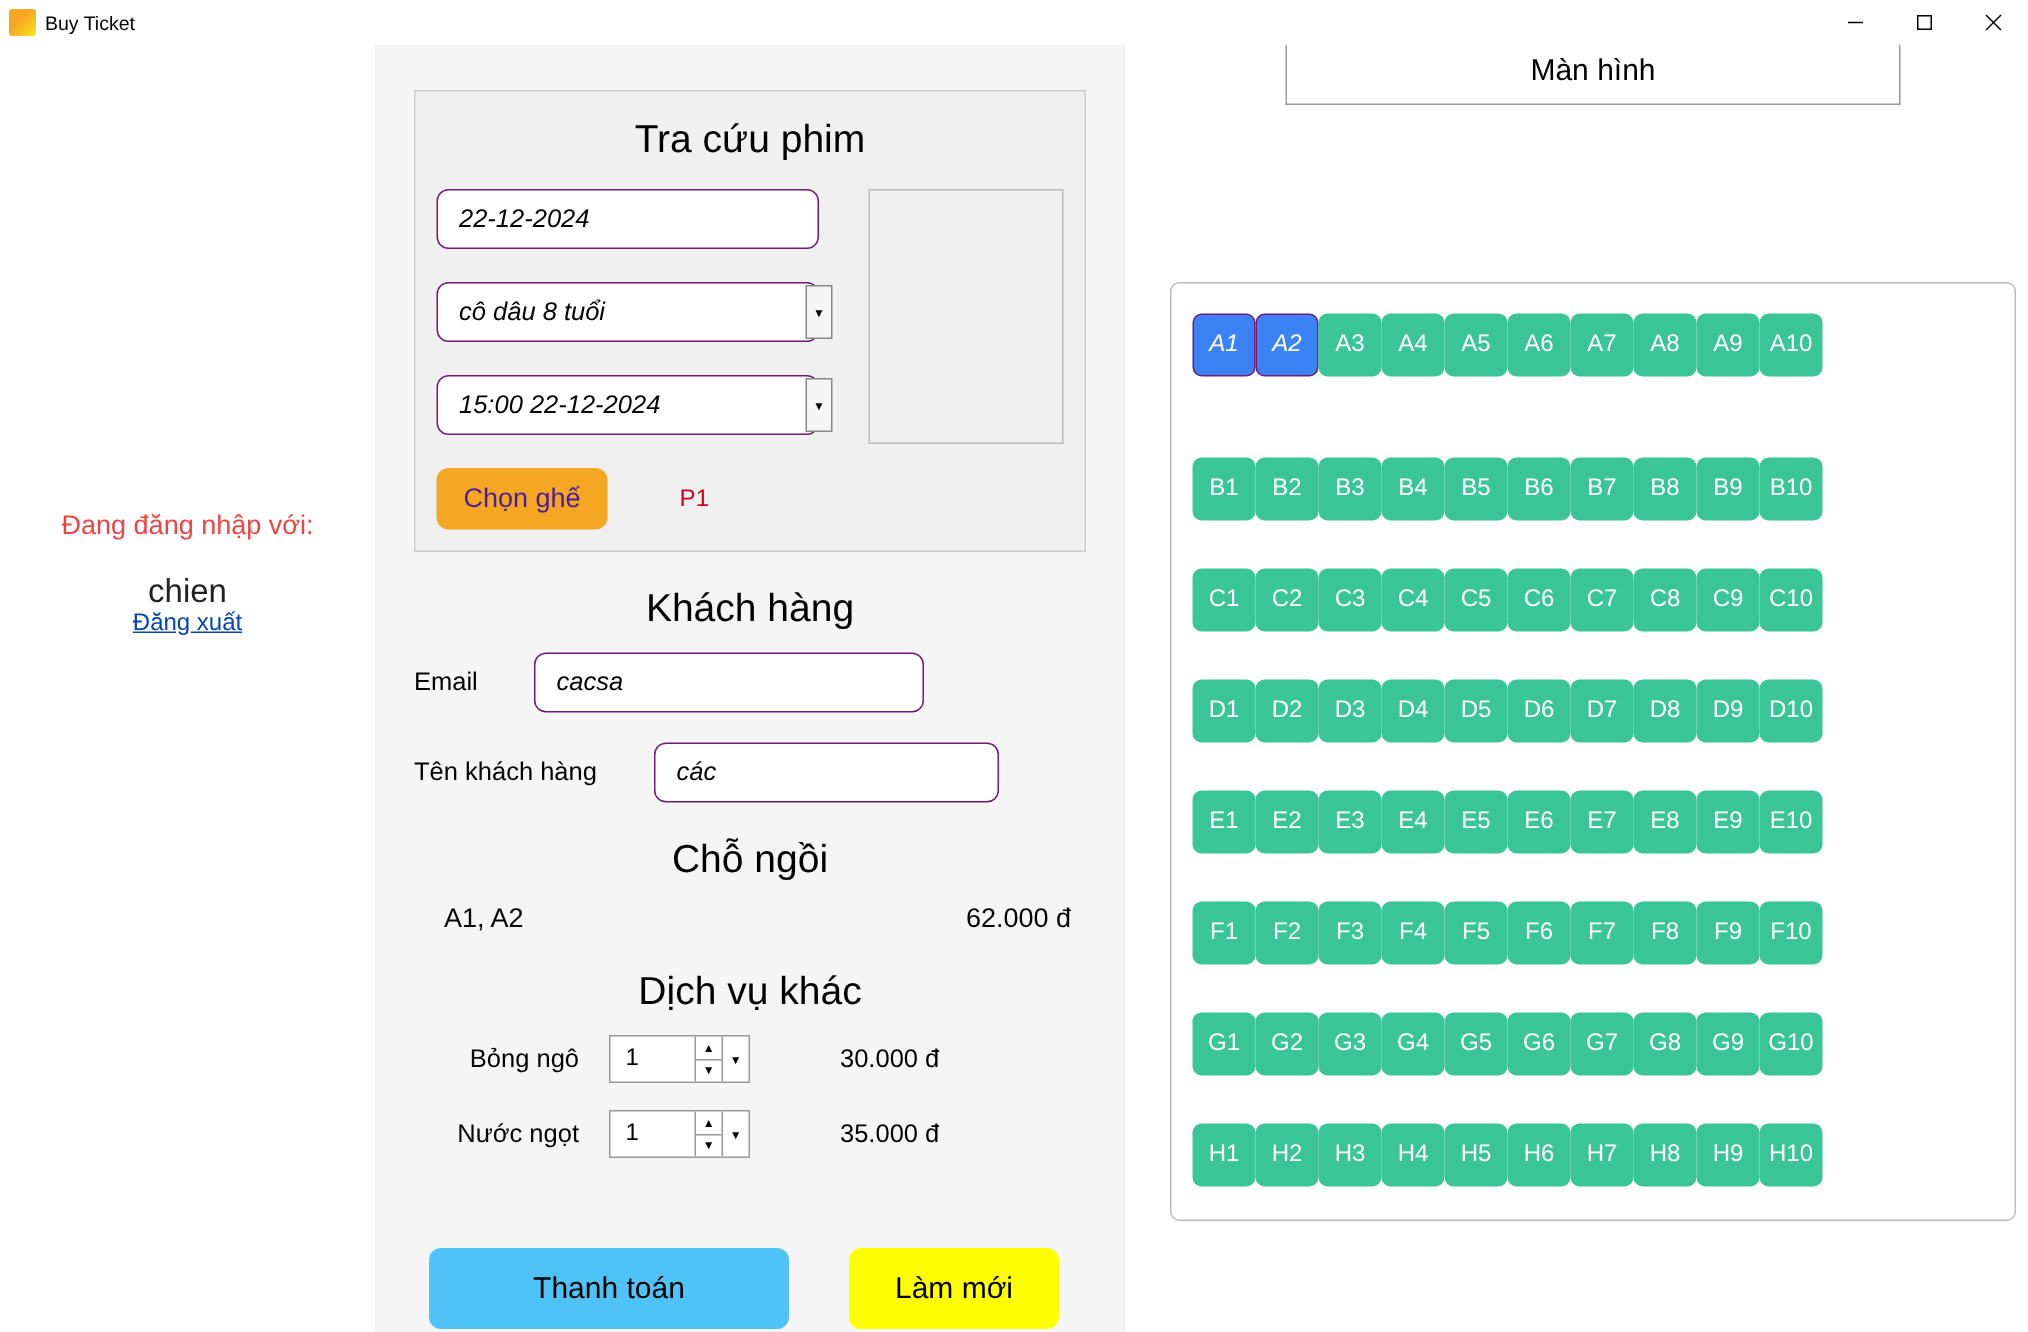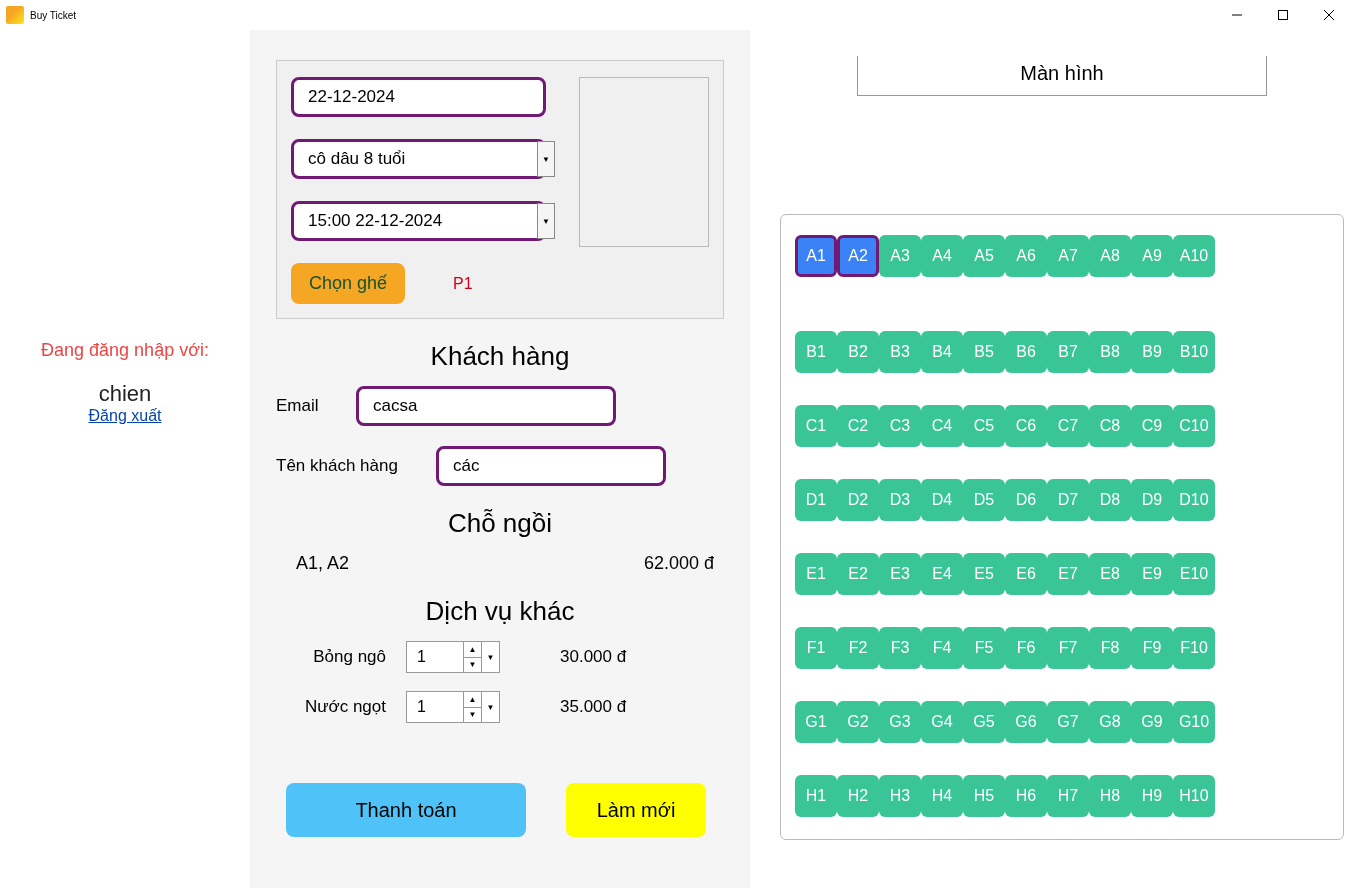--- a/index.html
+++ b/index.html
@@ -3,21 +3,21 @@
 <meta charset="utf-8">
 <style>
   * { box-sizing: border-box; margin: 0; padding: 0; }
   body { font-family: "Segoe UI", Arial, sans-serif; background: #fff; font-size: 14px; color: #000; }
 
   .titlebar {
     height: 30px; display: flex; align-items: center; padding-left: 6px;
     background: #fff; border-bottom: 0;
   }
   .titlebar .icon { width: 18px; height: 18px; background: linear-gradient(135deg,#f5a623 40%,#f8e71c); border-radius:2px; margin-right:6px;}
-  .titlebar .title { font-size: 10px; flex: 1; }
+  .titlebar .title { font-size: 13px; flex: 1; }
   .winbtns { display: flex; }
   .winbtn { width: 46px; height: 30px; display:flex; align-items:center; justify-content:center; font-size:16px; font-family: "Segoe MDL2 Assets", Arial; }
   .winbtn svg { width:12px; height:12px; }
 
   .main { display: flex; height: 858px; }
 
   .left {
     width: 250px; padding-top: 310px; text-align: center;
   }
   .left .label { font-size: 18px; color:#ef4444; }
@@ -31,32 +31,32 @@
 
   .lookup {
     margin-top: 30px; border: 1px solid #ccc; background: #f0f0f0;
     padding: 16px 14px 14px; position: relative;
   }
   .lookup h2 { font-size: 26px; font-weight: 400; text-align:center; margin-bottom:18px;}
   .lookup .row { display:flex; }
   .lookup .col-inputs { flex:1; }
   .lookup .poster { width: 130px; height: 170px; border:1px solid #bbb; background:#f0f0f0; margin-left:10px;}
   .txt, .sel {
-    width: 255px; height: 40px; border:3px solid #701a75; border-radius: 8px;
-    padding: 0 14px; font-size: 17px; background:#fff; margin-bottom: 22px;
+    width: 255px; height: 40px; border:1px solid #701a75; border-radius: 8px;
+    padding: 0 14px; font-size: 17px; background:#fff; margin-bottom: 22px; font-style: italic;
   }
   .sel-wrap { position: relative; width:264px; margin-bottom:22px;}
   .sel-wrap .txt { margin-bottom:0; width:255px;}
   .sel-wrap .drop {
     position:absolute; right:0; top:2px; width:18px; height:36px;
     border:1px solid #888; background:#f5f5f5; display:flex; align-items:center; justify-content:center; font-size:8px;
   }
   .btn-orange {
     background:#f5a623; border:none; border-radius:8px; padding:10px 18px;
-    font-size:18px; color:#14532d;
+    font-size:18px; color:#4c1d95;
   }
   .room { color:#d0021b; font-size:16px; margin-left:48px;}
 
   .section-h { font-size:26px; font-weight:400; text-align:center; margin-top:22px; margin-bottom:14px;}
   .form-row { display:flex; align-items:center; margin-bottom:20px; }
   .form-row label { width:160px; font-size:17px; }
   .form-row .txt { margin-bottom:0; width:230px;}
   .form-row.email label { width:80px; }
 
   .seat-row { display:flex; justify-content:space-between; padding:0 10px 0 20px; font-size:18px; margin-bottom:10px;}
@@ -67,21 +67,21 @@
   .spinner .arrows { width:18px; display:flex; flex-direction:column; border-left:1px solid #999;}
   .spinner .arrows div { flex:1; display:flex; align-items:center; justify-content:center; font-size:8px; border-bottom:1px solid #999;}
   .spinner .arrows div:last-child{border-bottom:none;}
   .spinner .ddl { width:18px; border-left:1px solid #999; display:flex; align-items:center; justify-content:center; font-size:8px;}
   .svc-row .price { margin-left: 60px; font-size:17px;}
 
   .actions { display:flex; gap:40px; margin-top:60px; padding-left:10px;}
   .btn-pay { background:#4fc3f7; border:none; border-radius:8px; width:240px; height:54px; font-size:20px;}
   .btn-reset { background:#ffff00; border:none; border-radius:8px; width:140px; height:54px; font-size:20px;}
 
-  .right { flex:1; padding: 0 8px 36px 30px; position:relative;margin-top:26px;}
+  .right { flex:1; padding: 0 8px 36px 30px; position:relative;}
   .screen {
     width: 410px; height:40px; border:1px solid #999; border-top:none;
     margin: 0 auto; text-align:center; font-size:20px; padding-top:6px; background:#fff;
   }
   .seat-grid {
     margin-top: 118px; border:1px solid #bbb; border-radius:6px; padding:20px 14px 22px;
     background:#fff;
   }
   .grid-row { display:flex; margin-bottom:32px;}
   .grid-row:last-child{margin-bottom:0;}
@@ -120,20 +120,21 @@
 
 <div class="main">
   <div class="left">
     <div class="label">Đang đăng nhập với:</div>
     <div class="user">chien</div>
     <a href="#" class="logout">Đăng xuất</a>
   </div>
 
   <div class="center">
     <div class="lookup">
+      <h2>Tra cứu phim</h2>
       <div class="row">
         <div class="col-inputs">
           <input class="txt" value="22-12-2024" style="">
           <div class="sel-wrap">
             <input class="txt" value="cô dâu 8 tuổi" style="">
             <div class="drop">▼</div>
           </div>
           <div class="sel-wrap">
             <input class="txt" value="15:00 22-12-2024" style="">
             <div class="drop">▼</div>

